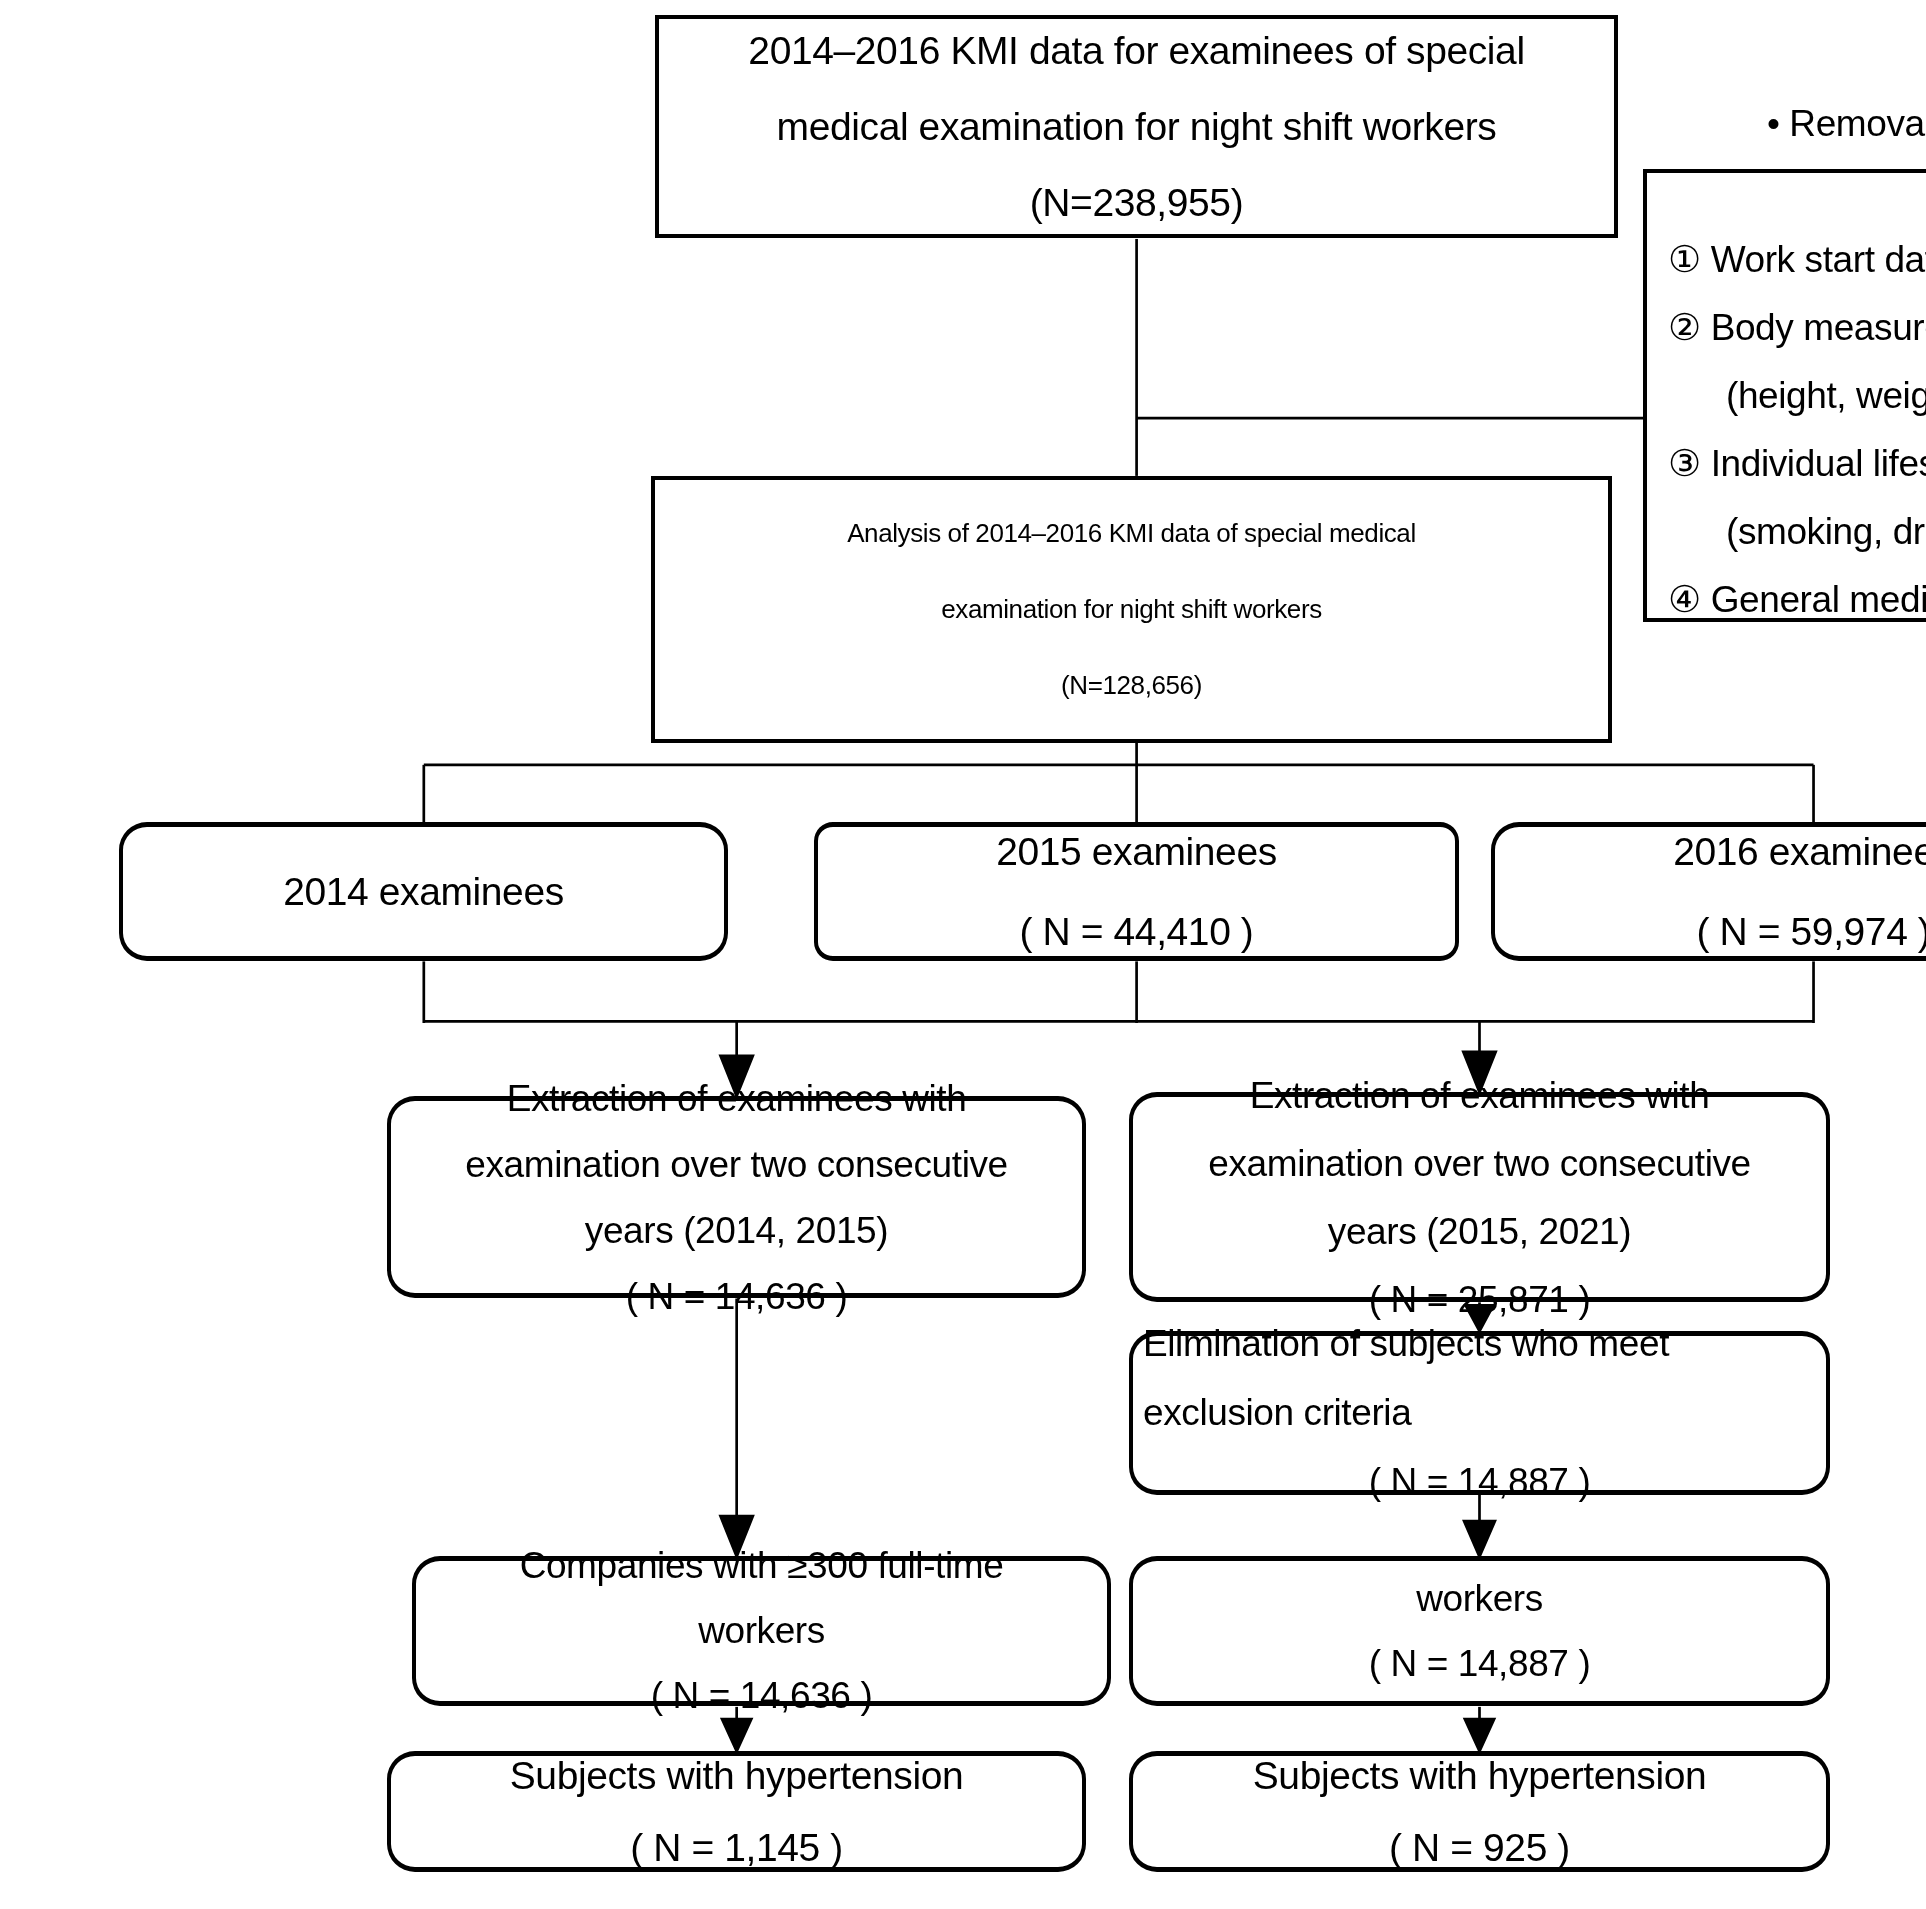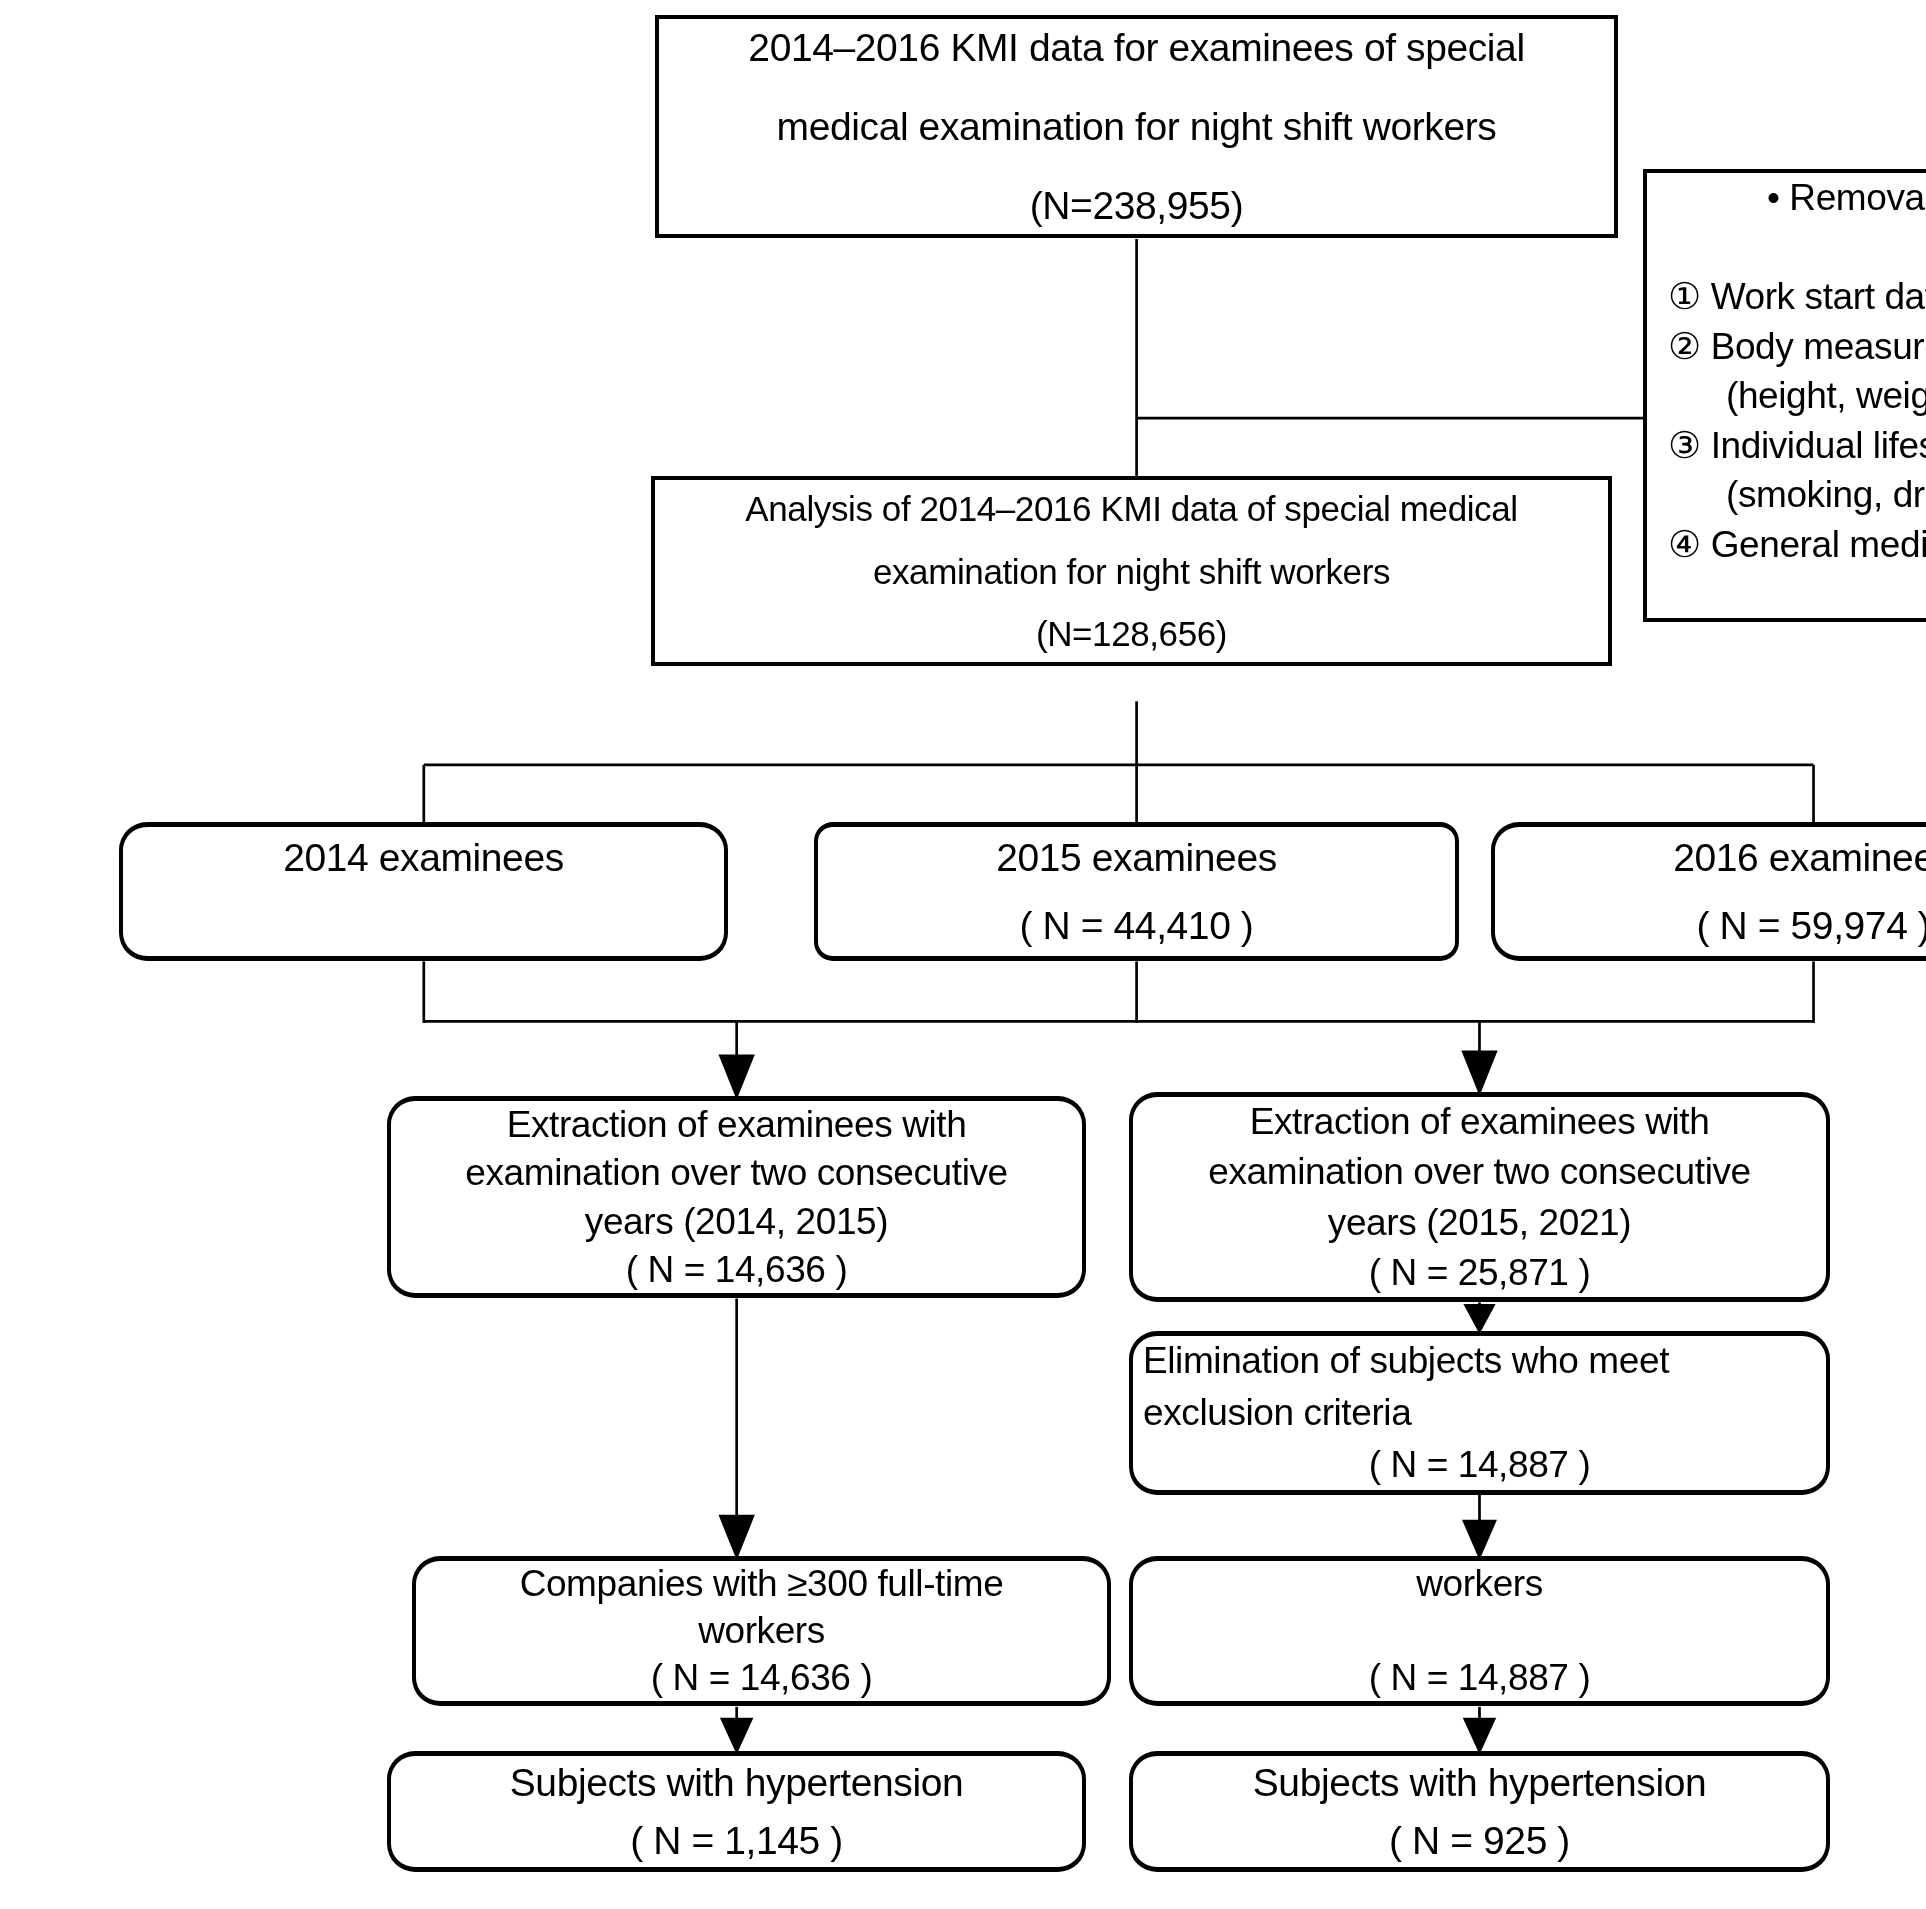--- a/index.html
+++ b/index.html
@@ -25,39 +25,40 @@
     left: 0;
     top: 0;
   }
   .box {
     position: absolute;
     box-sizing: border-box;
     border: 4.6px solid #000000;
     background: #ffffff;
     display: flex;
     flex-direction: column;
-    justify-content: space-between;
+    justify-content: center;
     align-items: center;
     text-align: center;
     letter-spacing: -0.4px;
+    gap: 19px;
   }
   .box.round {
     border-radius: 28px;
     border-top-width: 5.8px;
     border-bottom-width: 5.8px;
   }
   .ln { width: 100%; }
 
   
   #box-source   { left: 655px; top: 15.4px;   width: 963px; height: 223px;  font-size: 39px; line-height: 57px; }
   #box-removal  { left: 1643px; top: 169px;  width: 967px; height: 453px; font-size: 37px;  line-height: 49px;
                   align-items: stretch; text-align: left; padding: 0 21px; }
   #box-removal .ln.center { text-align: center; }
   #box-removal .ln.indent { padding-left: 58px; box-sizing: border-box; }
-  #box-analysis { left: 651px; top: 476px; width: 961px; height: 190px;  font-size: 35px; line-height: 57px; }
+  #box-analysis { left: 651px; top: 476px; width: 961px; height: 267px;  font-size: 26px; line-height: 57px; }
 
   #box-e2014 { left: 119px;  top: 822px; width: 609px; height: 139px; font-size: 39px; line-height: 61px; }
   #box-e2015 { left: 814px; top: 822px; width: 645px; height: 139px; font-size: 39px; line-height: 61px; border-radius: 19px; }
   #box-e2016 { left: 1491px; top: 822px; width: 645px; height: 139px; font-size: 39px; line-height: 61px; }
 
   #box-extract-1415 { left: 387px; top: 1096px; width: 699px; height: 202px; font-size: 37px; line-height: 47px; }
   #box-extract-1516 { left: 1129px; top: 1092px; width: 701px; height: 210px; font-size: 37px; line-height: 49px; }
 
   #box-elim { left: 1129px; top: 1331px; width: 701px; height: 164px; font-size: 37px; line-height: 50px;
               align-items: stretch; text-align: left; padding: 0 10px; }

